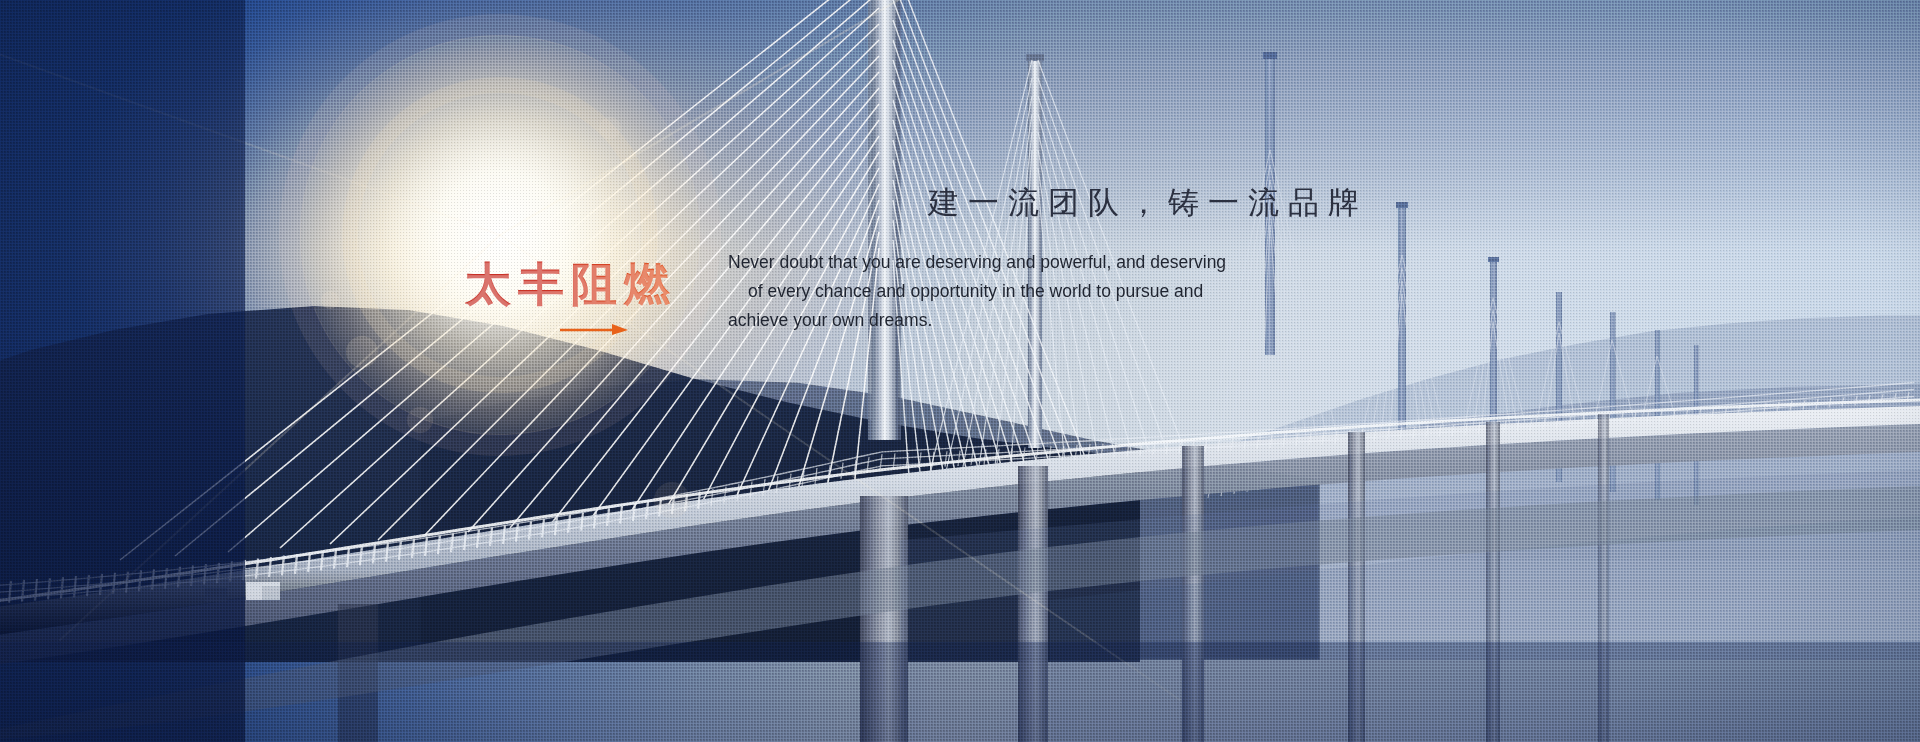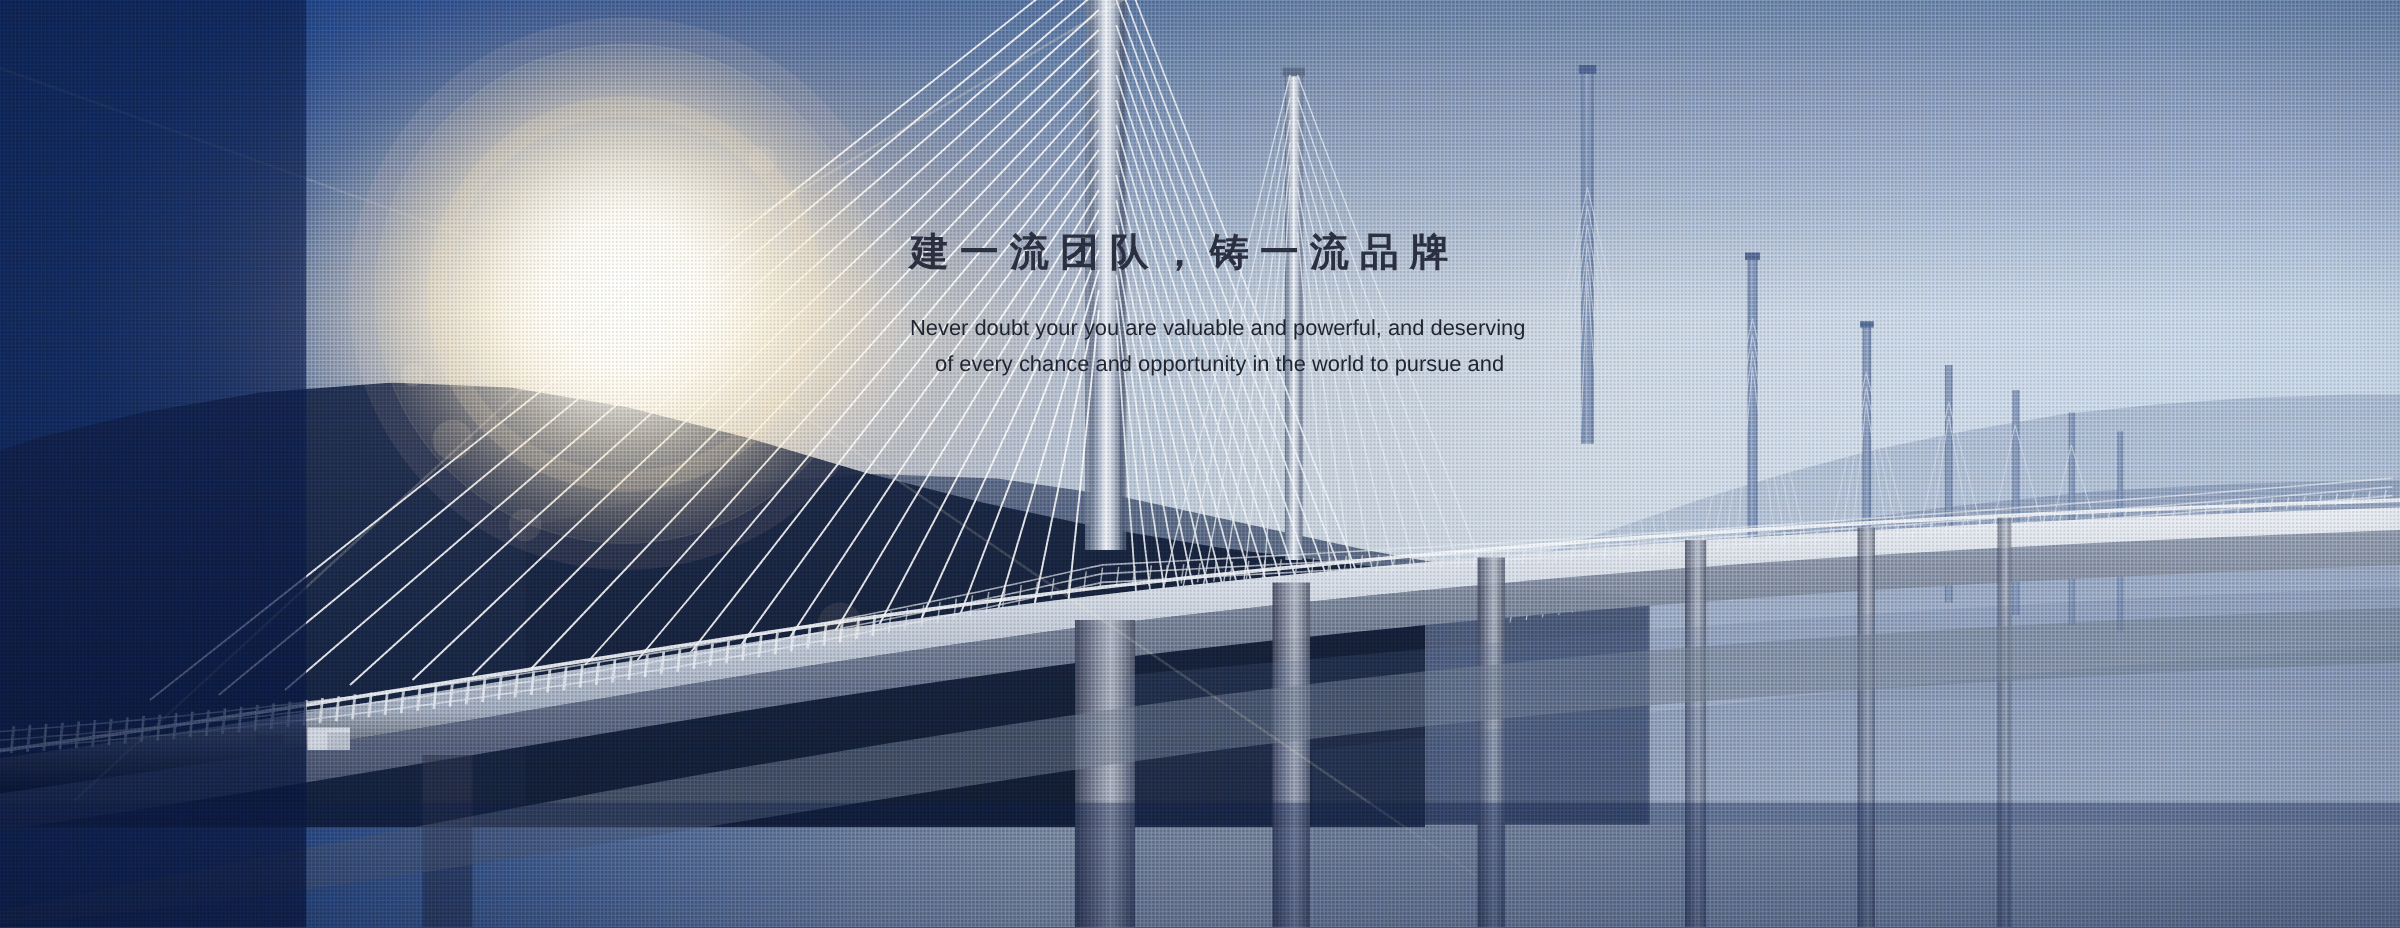--- a/index.html
+++ b/index.html
@@ -63,22 +63,22 @@
   
   .logo-wrap{ position:absolute; left:465px; top:258px; }
   .logo-cn{ font-family:"DejaVu Sans","Liberation Sans",sans-serif; font-weight:700; font-size:46px; line-height:52px;
     letter-spacing:7px; white-space:nowrap;
     background:linear-gradient(95deg,#c4291f 0%, #ca2b1e 40%, #d8421c 72%, #e0541d 100%);
     -webkit-background-clip:text; background-clip:text; color:transparent;
     text-shadow:0 1px 1px rgba(255,255,255,.35); }
   .logo-arrow{ position:absolute; left:95px; top:64px; width:70px; height:14px; }
 
   .copy{ position:absolute; left:728px; top:180px; width:640px; }
-  .cn-sub{ font-family:"DejaVu Sans","Liberation Sans",sans-serif; font-weight:700; font-size:31px; line-height:44px;
-    letter-spacing:9px; color:#2b3040; white-space:nowrap; }
+  .cn-sub{ font-family:"DejaVu Sans","Liberation Sans",sans-serif; font-weight:400; font-size:31px; line-height:44px;
+    letter-spacing:9px; color:#2b3040; white-space:nowrap;text-align:right; }
   .cn-main{ font-family:"DejaVu Sans","Liberation Sans",sans-serif; font-weight:700; font-size:35px; line-height:50px;
     letter-spacing:3px; color:#15181f; white-space:nowrap; margin-top:22px; }
   .en-p{ margin-top:24px; font-family:"Liberation Sans","DejaVu Sans",sans-serif; font-weight:400;
     font-size:17.5px; line-height:29px; color:#1f2430; }
   .en-p div{ white-space:nowrap; }
   .en-p div:nth-child(2){ padding-left:20px; }
 </style>
 </head>
 <body>
 
@@ -473,22 +473,30 @@
     </g>
   </svg>
 
   <div class="left-panel"></div>
   <div class="bottom-band"></div>
 
   <div class="halftone"></div>
   <div class="halftone2"></div>
   <div class="vignette"></div>
 
+  <div class="logo-wrap">
+    <div class="logo-cn">太丰阻燃</div>
+    <svg class="logo-arrow" viewBox="0 0 70 14">
+      <line x1="0" y1="8" x2="60" y2="8" stroke="#e8621a" stroke-width="2.4"></line>
+      <path d="M52 2 L68 8 L52 13 Z" fill="#e8621a"></path>
+    </svg>
+  </div>
 
   <div class="copy">
     <div class="cn-sub">建一流团队，铸一流品牌</div>
     <div class="en-p">
-      <div>Never doubt your you are valuable and powerful, and deserving</div>
+      <div>Never doubt that you are deserving and powerful, and deserving</div>
       <div> of every chance and opportunity in the world to pursue and</div>
+      <div>achieve your own dreams.</div>
     </div>
   </div>
 
 </div>
 
 </body></html>

